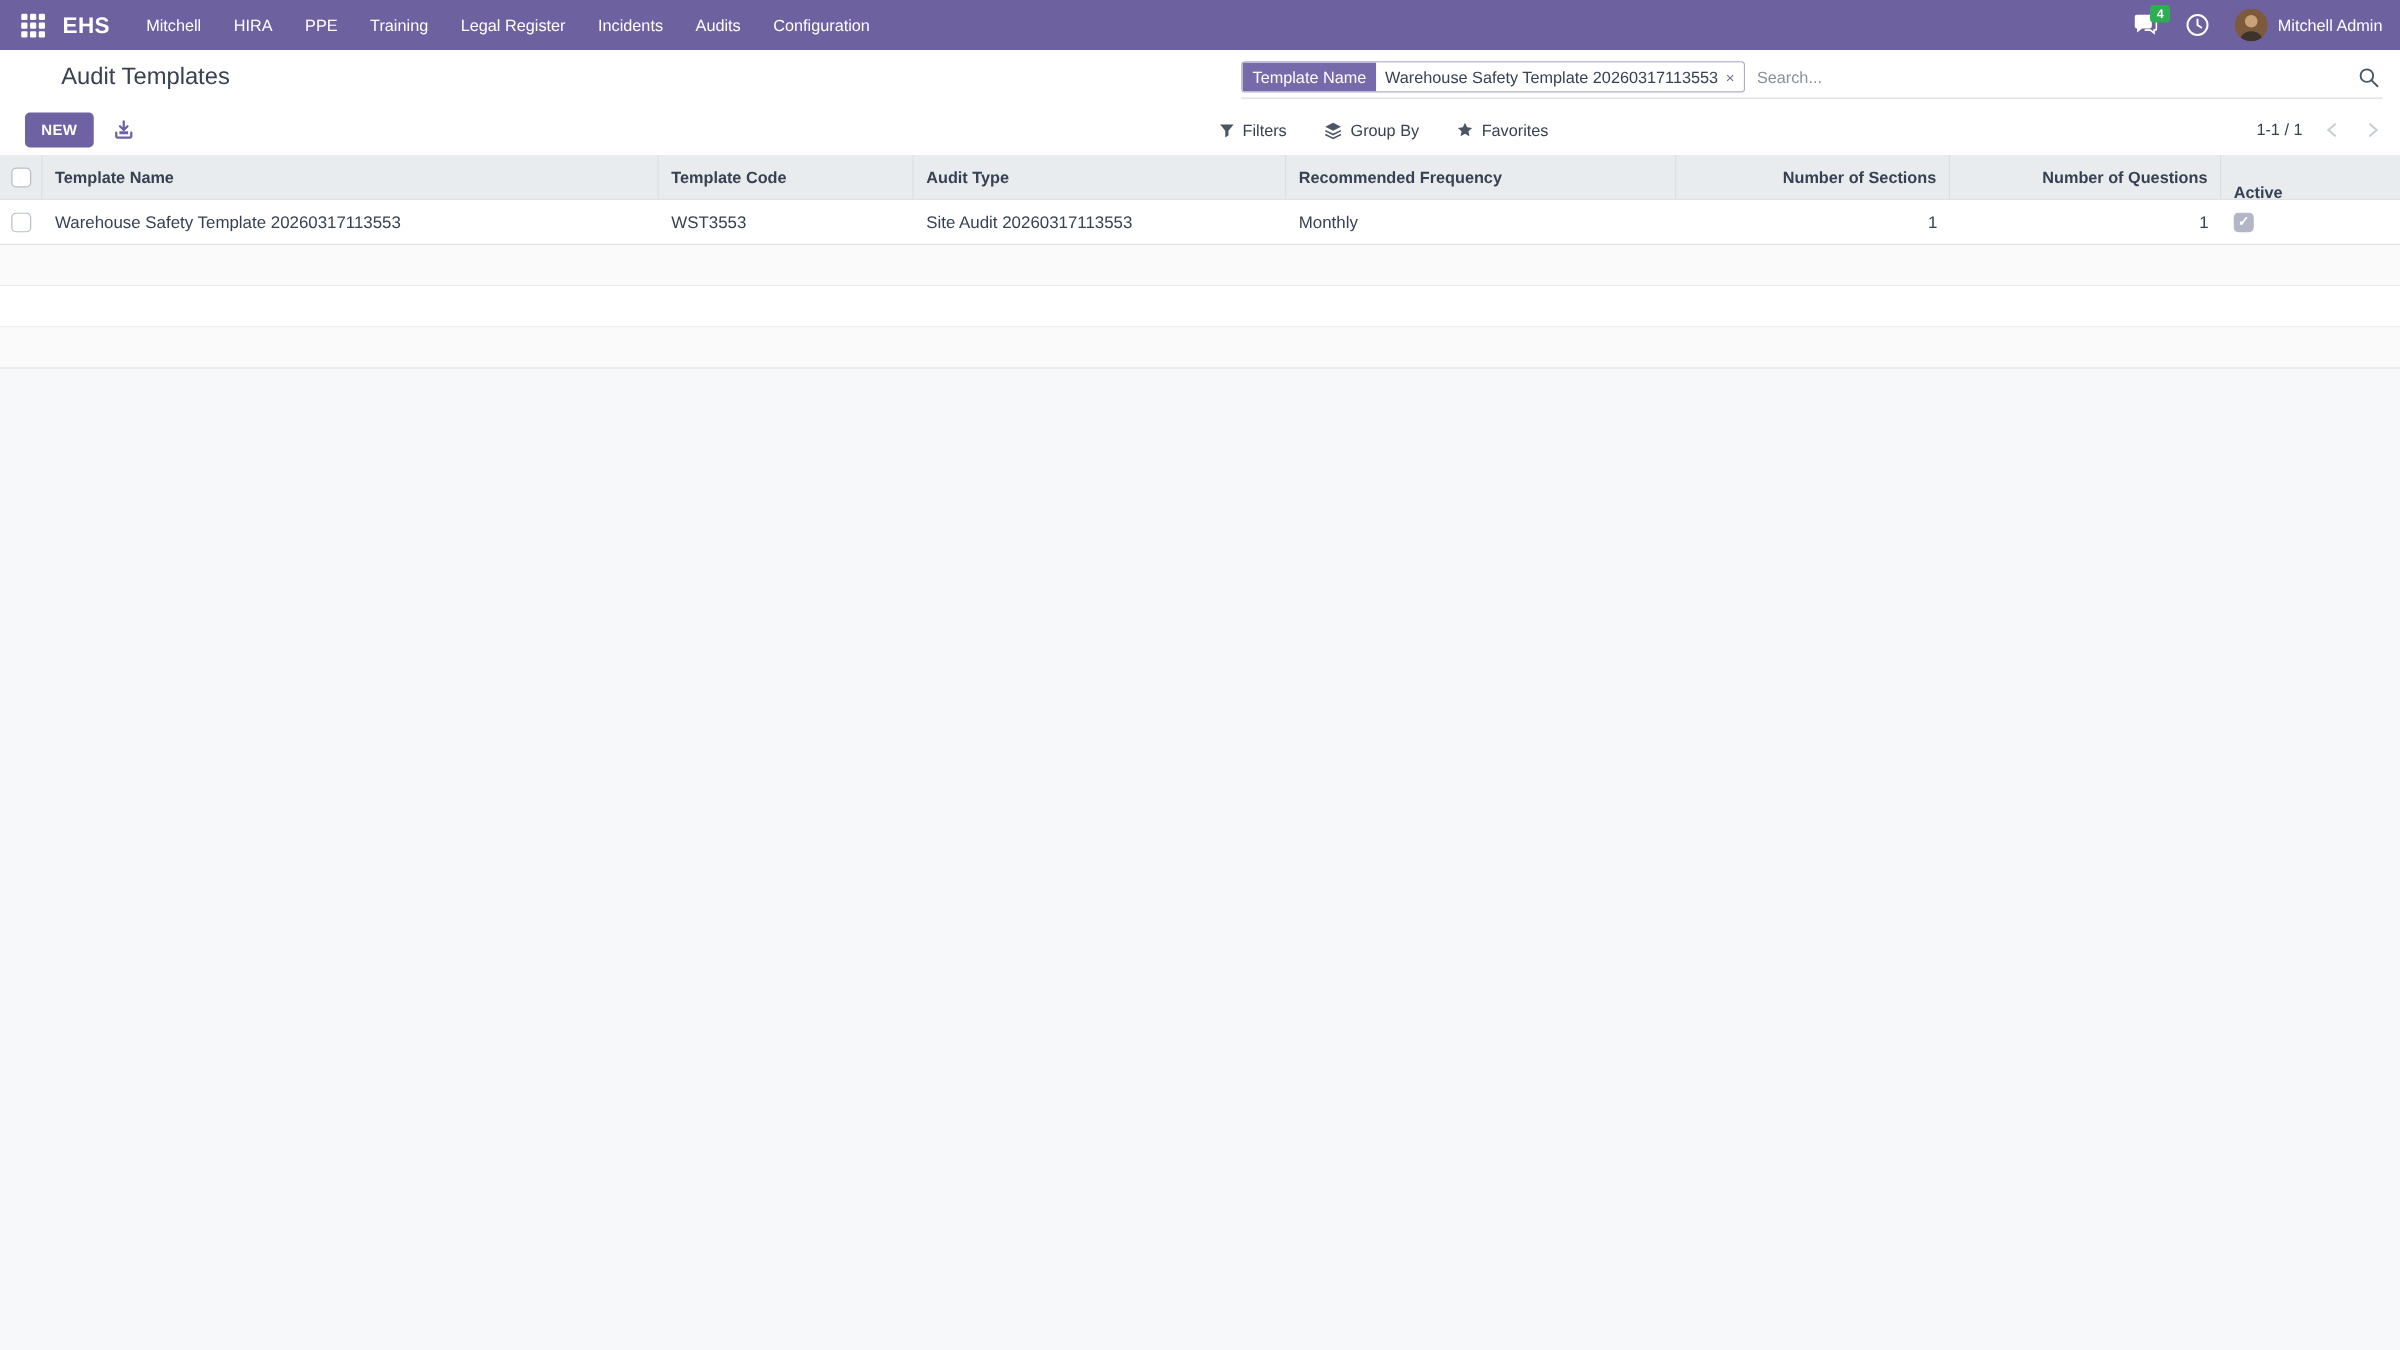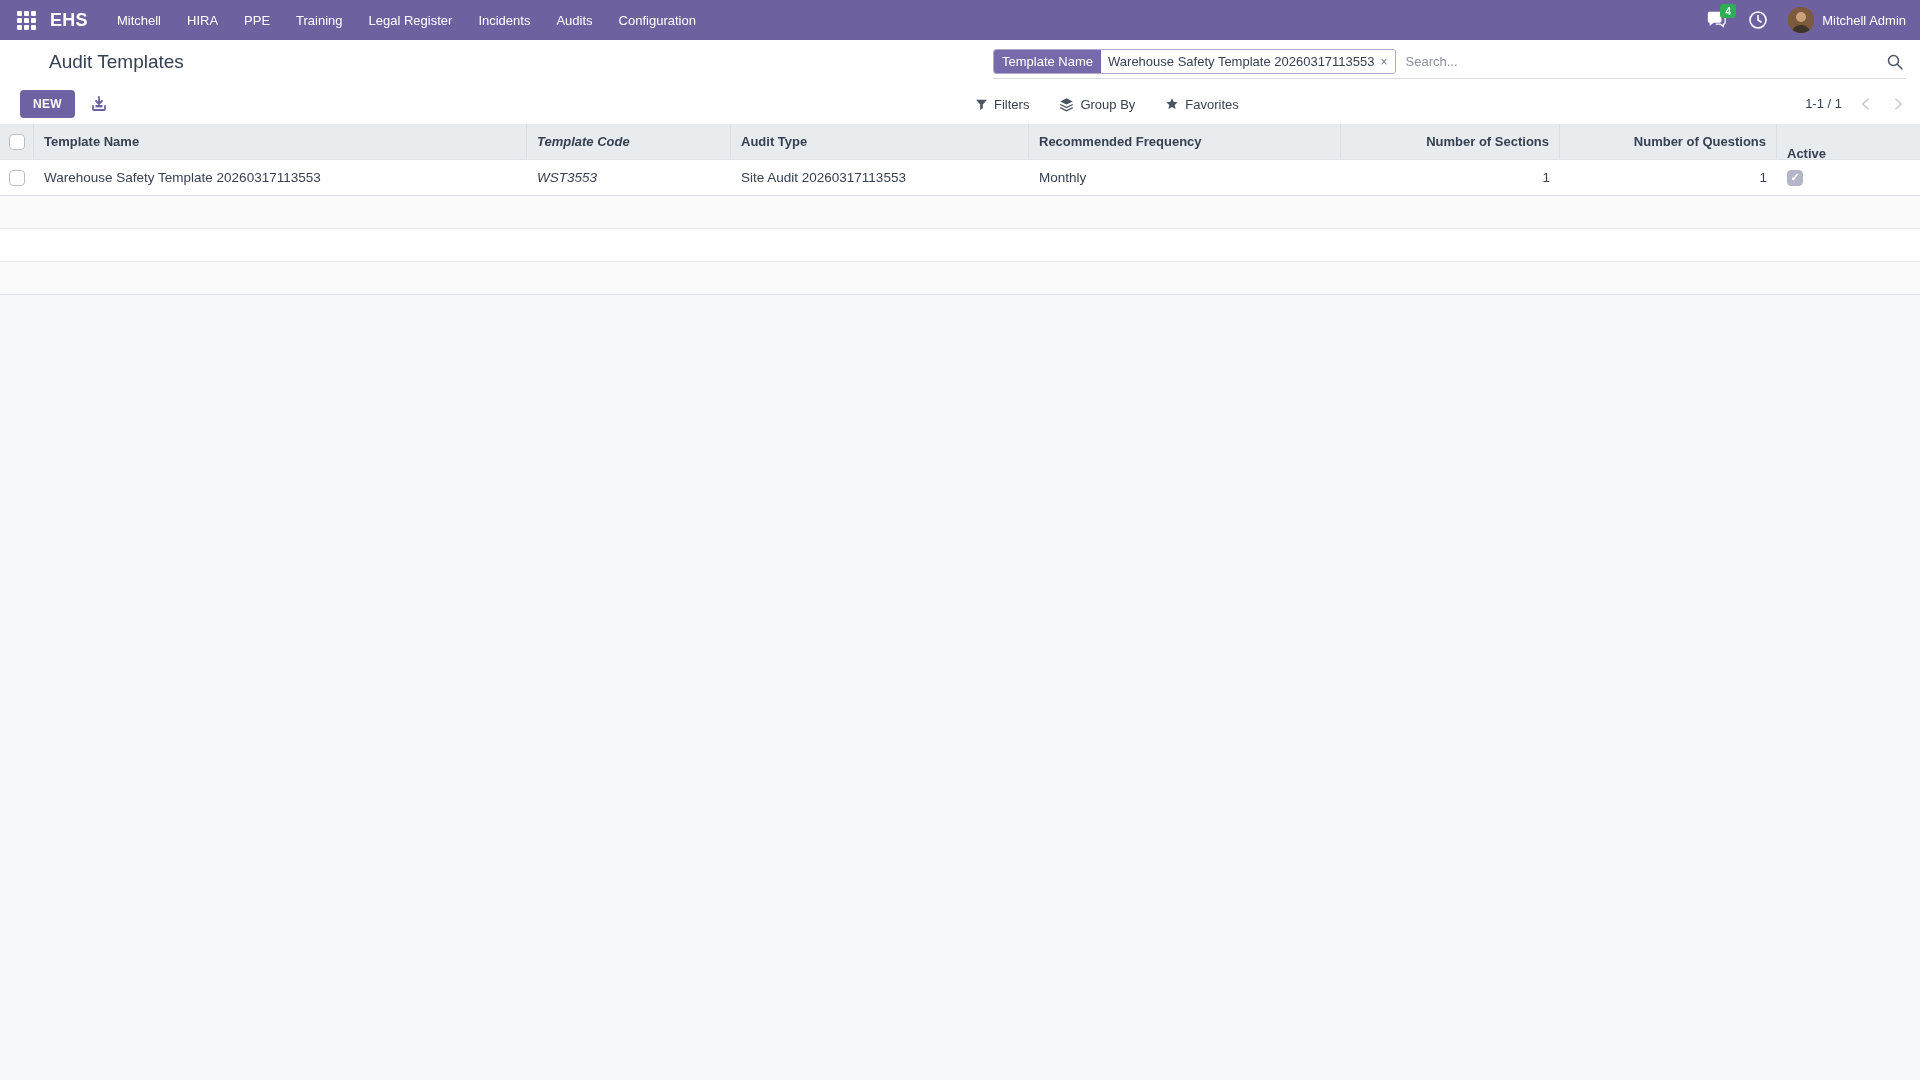--- a/index.html
+++ b/index.html
@@ -64,21 +64,21 @@
                  height:100%; display:flex; align-items:center; }
   .thead .cell:last-child { border-right:none;margin-top:23px; }
   .trow { display:flex; height:36px; align-items:center; border-bottom:1px solid #dee2e6;
           background:#fff; cursor:pointer; }
   .trow.empty { height:33px; border-bottom:1px solid #e9ecef; cursor:default; }
   .trow.striped { background:#fafafa; }
   .trow.last { border-bottom:1px solid #dde2e7; }
   .cell { padding:0 10px; overflow:hidden; white-space:nowrap; }
   .col-check { width:34px; display:flex; justify-content:center; padding:0; flex:none; }
   .col-name { width:493px; flex:none; }
-  .col-code { width:204px; flex:none;font-style:italic; }
+  .col-code { width:204px; flex:none; }
   .col-type { width:298px; flex:none; }
   .col-freq { width:312px; flex:none; }
   .col-sections { width:219px; flex:none; justify-content:flex-end; text-align:left; display:flex; }
   .col-questions { width:217px; flex:none; justify-content:flex-end; text-align:left; display:flex; }
   .col-active { flex:1; display:flex; }
   .cb { width:16px; height:16px; border:1px solid #b9bfc7; border-radius:4px; background:#fff;
         display:inline-flex; align-items:center; justify-content:center; cursor:pointer; }
   .cb.checked { background:#b3b6c6; border-color:#b3b6c6; color:#fff; font-size:11px;
                 font-weight:bold; cursor:default; }
 

